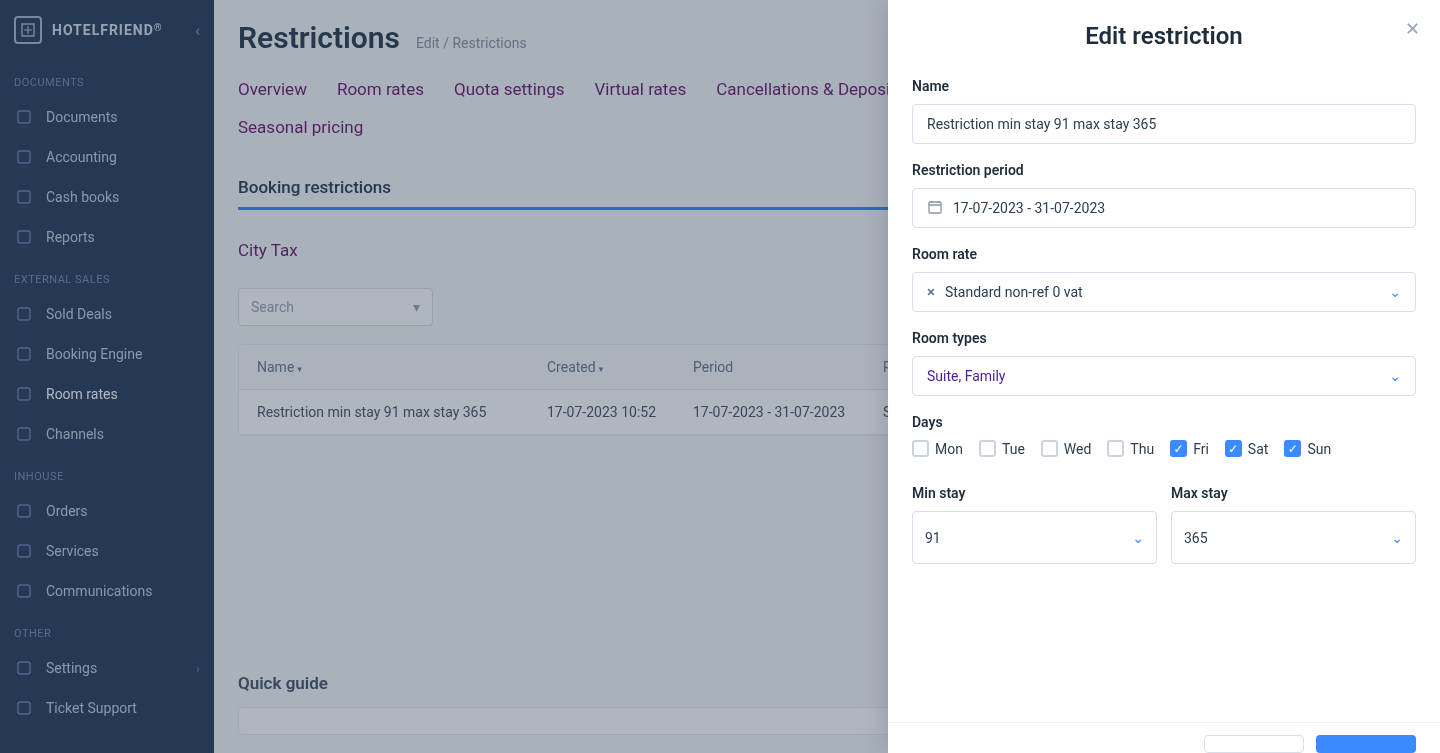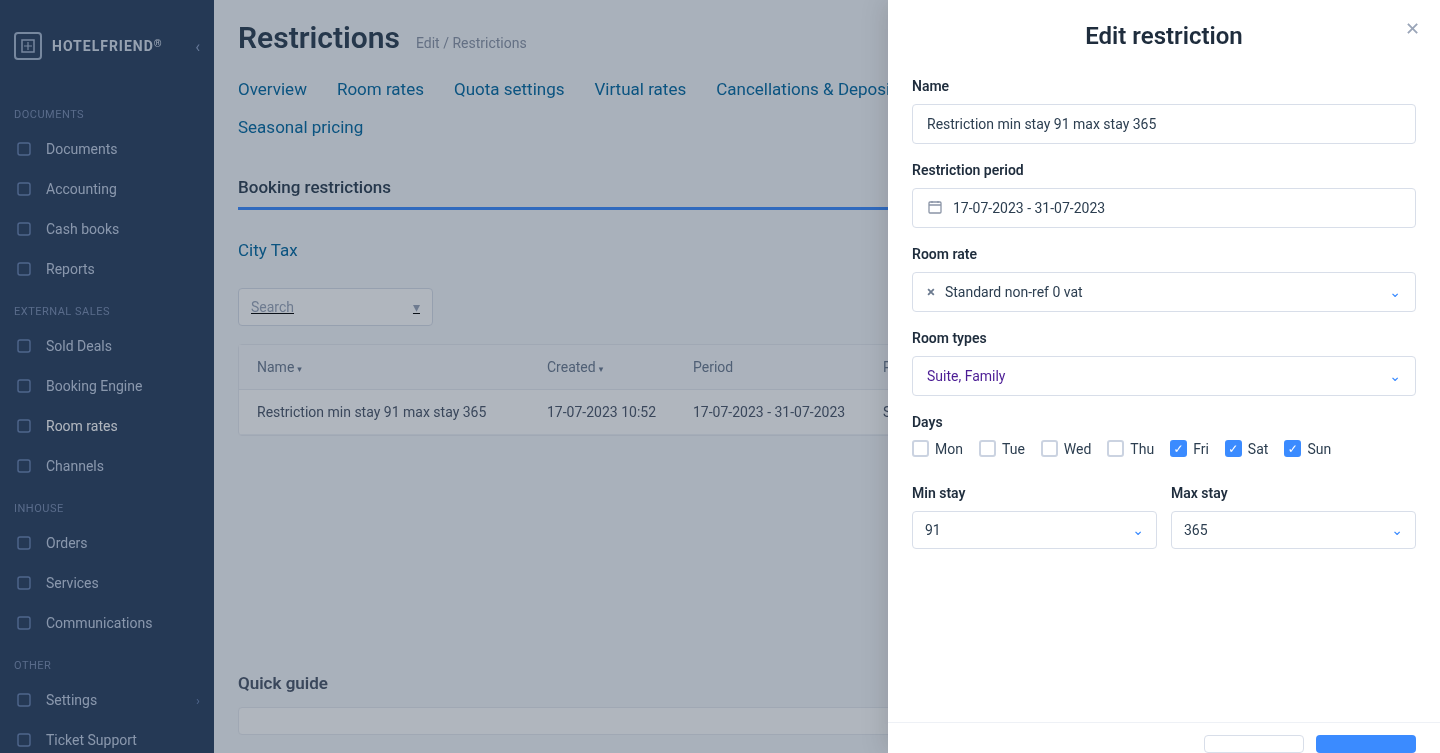--- a/index.html
+++ b/index.html
@@ -1,40 +1,40 @@
 <!DOCTYPE html>
 <html><head>
 <meta charset="utf-8">
 <style>
 * { box-sizing: border-box; margin: 0; padding: 0; font-family: -apple-system, BlinkMacSystemFont, "Segoe UI", Roboto, sans-serif; }
 body { background: #f5f7fa; overflow: hidden; width: 1440px; height: 753px; position: relative; }
 
 
 .sidebar { position: absolute; left: 0; top: 0; width: 214px; height: 100%; background: #2a3f5f; color: #b8c4d8; overflow-y: auto; }
-.sidebar-header { display: flex; align-items: center; padding: 32px 14px; gap: 10px; }
+.sidebar-header { display: flex; align-items: center; padding: 16px 14px; gap: 10px; }
 .logo-box { width: 28px; height: 28px; border: 2px solid #a8b8d0; border-radius: 4px; transform: rotate(0deg); display:inline-flex; align-items:center; justify-content:center; }
 .logo-text { color: #d8e0ec; font-weight: 700; font-size: 14px; letter-spacing: 1px; }
 .logo-trail { font-size: 10px; vertical-align: top; }
 .collapse-btn { margin-left: auto; color: #8fa3c7; font-size: 16px; cursor: pointer; }
 .section-title { padding: 16px 14px 8px; font-size: 11px; letter-spacing: 0.5px; color: #7a8db0; text-transform: uppercase; }
 .nav-item { display: flex; align-items: center; gap: 12px; padding: 10px 14px; font-size: 14px; color: #c4d0e4; cursor: pointer; }
 .nav-item.active { color: #fff; }
 .nav-icon { width: 20px; height: 20px; display: inline-flex; align-items: center; justify-content: center; color: #6b85b3; font-size: 16px; }
 .nav-chevron { margin-left: auto; font-size: 13px; color: #6b85b3; }
 
 
 .main { position: absolute; left: 214px; top: 0; right: 0; bottom: 0; padding: 20px 24px; overflow: hidden; }
 .page-header { display: flex; align-items: baseline; gap: 16px; margin-bottom: 24px; }
 .page-title { font-size: 30px; font-weight: 600; color: #2c3e50; }
 .breadcrumb { font-size: 14px; color: #8a94a6; }
 .breadcrumb a { color: #8a94a6; text-decoration: none; }
 .tabs-row { display: flex; gap: 30px; flex-wrap: wrap; margin-bottom: 6px; }
-.tab { font-size: 17px; color: #0369a1; cursor: pointer; padding-bottom: 10px; }
+.tab { font-size: 17px; color: #701a75; cursor: pointer; padding-bottom: 10px; }
 .tab.active { color: #2c3e50; font-weight: 500; border-bottom: 3px solid #3b8bff; }
-.controls-row { display:flex; gap: 12px; margin: 18px 0; text-decoration: underline; }
+.controls-row { display:flex; gap: 12px; margin: 18px 0; }
 .search-select { width: 195px; height: 38px; border: 1px solid #d8dee9; border-radius: 4px; background: #fff; display:flex; align-items:center; padding: 0 12px; color:#9aa5b8; font-size:14px; justify-content: space-between;}
 .table { border: 1px solid #e6eaf0; border-radius: 4px; background:#fff; }
 .th-row, .td-row { display:flex; padding: 14px 18px; font-size: 14px; }
 .th-row { background:#f7f9fc; color:#6b7a8f; border-bottom:1px solid #e6eaf0; }
 .td-row { color:#4a5568; border-bottom:1px solid #eef1f6; }
 .c-name { flex: 0 0 290px; }
 .c-created { flex: 0 0 146px; }
 .c-period { flex: 0 0 190px; }
 .c-rate { flex: 1; }
 .sort-caret { font-size: 9px; margin-left: 3px; }
@@ -59,21 +59,21 @@
 .tag-x { color:#6b7a8f; font-size: 15px; font-weight:700; }
 .blue-text { color:#4c1d95; }
 .chev { margin-left:auto; color:#3b8bff; font-size: 14px; }
 .days-row { display:flex; gap: 16px; flex-wrap: wrap; margin-top: 4px; }
 .day-item { display:flex; align-items:center; gap:6px; font-size:14px; color:#2c3e50; }
 .chk { width:17px; height:17px; border:2px solid #cbd3e1; border-radius:3px; display:inline-flex; align-items:center; justify-content:center; background:#fff;}
 .chk.checked { background:#3b8bff; border-color:#3b8bff; color:#fff; font-size:12px; }
 .warning-box { margin-top: 20px; padding: 14px 12px; background:#fffaea; color:#d9a03a; font-size:14px; line-height:1.45; border-radius: 2px;}
 .two-col { display:flex; gap: 14px; margin-top: 28px;}
 .two-col > div { flex:1; }
-.select-like { width:100%; height:38px; border:1px solid #d8dee9; border-radius:4px; padding: 0 12px; display:flex; align-items:center; font-size:14px; color:#2c3e50; background:#fff;gap:36px;}
+.select-like { width:100%; height:53px; border:1px solid #d8dee9; border-radius:4px; padding: 0 12px; display:flex; align-items:center; font-size:14px; color:#2c3e50; background:#fff;gap:36px;}
 .drawer-footer { padding: 12px 24px 0; display:flex; justify-content:flex-end; gap: 12px; border-top: 1px solid #eef1f6; }
 .btn { height: 18px; padding: 0 20px; border-radius:4px; font-size:14px; display:inline-flex; align-items:center; }
 .btn-outline { border:1px solid #d8dee9; background:#fff; color:#4a5568; width: 100px;}
 .btn-primary { background:#3b8bff; color:#fff; border: none; width: 100px;}
 </style>
 </head>
 <body>
 
 <aside class="sidebar">
   <div class="sidebar-header">

